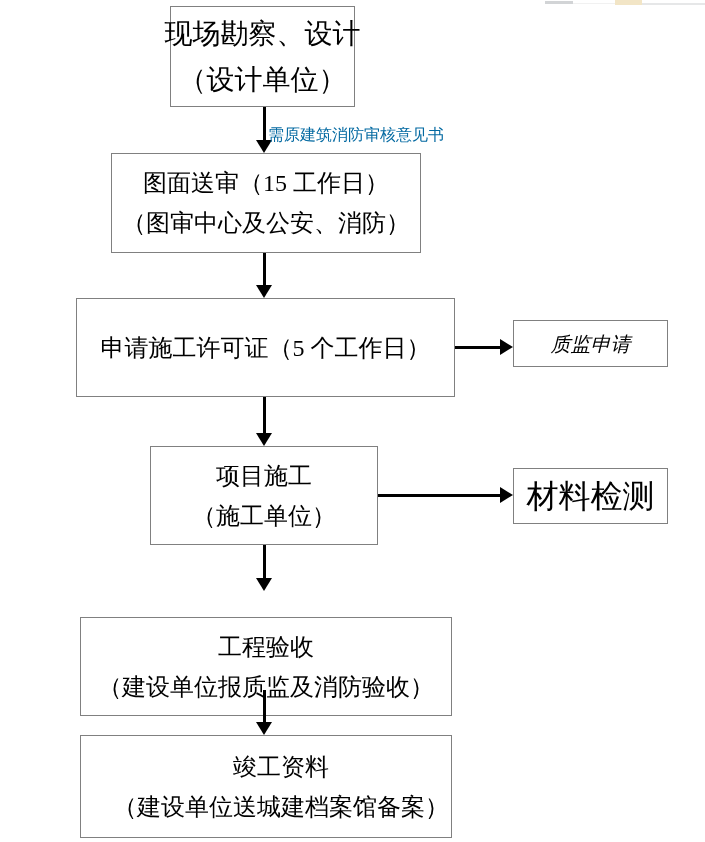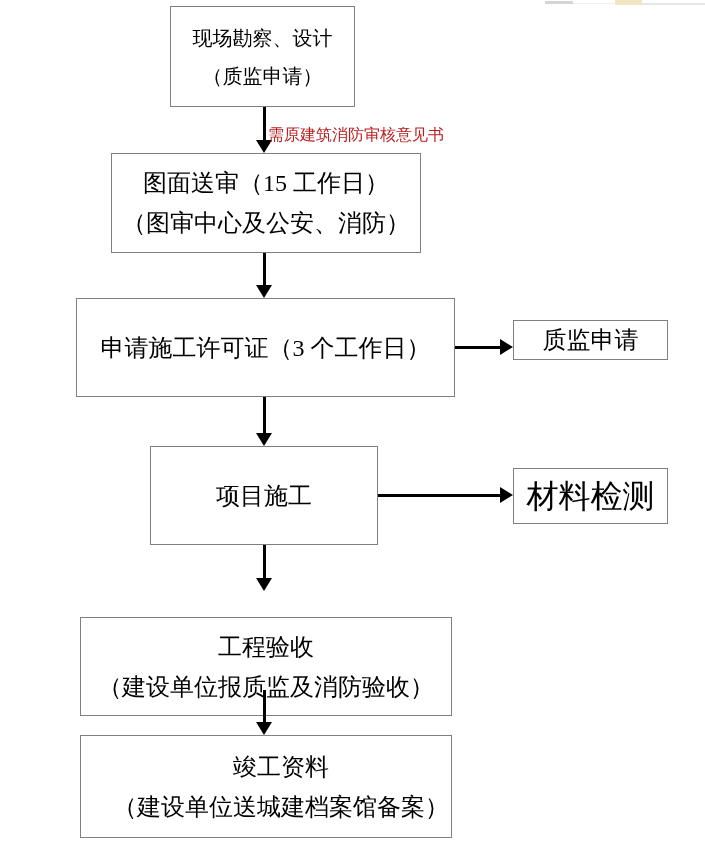--- a/index.html
+++ b/index.html
@@ -77,34 +77,34 @@
     display: block;
     white-space: nowrap;
   }
   .node .line + .line {
     margin-top: 16px;
   }
   .node.single .line {
     margin-top: 0;
   }
 
-  .n1 { left: 170px; top: 6px;   width: 185px; height: 101px; font-size: 20px; }
+  .n1 { left: 170px; top: 6px;   width: 185px; height: 101px; font-size: 28px; }
   .n1 .line + .line { margin-top: 18px; }
 
   .n2 { left: 111px; top: 153px; width: 310px; height: 100px; font-size: 24px; }
 
   .n3 { left: 76px;  top: 298px; width: 379px; height: 99px;  font-size: 24px; }
 
   .n4 { left: 150px; top: 446px; width: 228px; height: 99px;  font-size: 24px; }
 
   .n5 { left: 80px;  top: 617px; width: 372px; height: 99px;  font-size: 24px; }
 
   .n6 { left: 80px;  top: 735px; width: 372px; height: 103px; font-size: 24px; padding-left: 30px; }
 
-  .nr1 { left: 513px; top: 320px; width: 155px; height: 40px; font-size: 24px; }
+  .nr1 { left: 513px; top: 320px; width: 155px; height: 47px; font-size: 20px; font-style: italic; }
   .nr2 { left: 513px; top: 468px; width: 155px; height: 56px; font-size: 32px; }
 
   
   .v-line {
     position: absolute;
     width: 3px;
     background: #000000;
   }
   .h-line {
     position: absolute;
@@ -149,70 +149,71 @@
   
   .c7-line  { left: 378px; top: 494px; width: 124px; }
   .c7-arrow { left: 500px; top: 487px; }
 
   
   .edge-label {
     position: absolute;
     left: 268px;
     top: 127px;
     font-size: 16px;
-    color: #b91c1c;
+    color: #0369a1;
     white-space: nowrap;
     line-height: 1;
   }
 </style>
 </head>
 <body>
 
 <div id="canvas">
 
   <div class="chrome-strip">
     <div class="chrome-sliver gray"></div>
     <div class="chrome-sliver rail2"></div>
     <div class="chrome-sliver tan"></div>
     <div class="chrome-sliver rail"></div>
   </div>
 
   <div class="node n1">
     <span class="line">现场勘察、设计</span>
-    <span class="line">（质监申请）</span>
+    <span class="line">（设计单位）</span>
   </div>
 
   <div class="v-line c1-line"></div>
   <div class="arrow-down c1-arrow"></div>
   <div class="edge-label">需原建筑消防审核意见书</div>
 
   <div class="node n2">
     <span class="line">图面送审（15 工作日）</span>
     <span class="line">（图审中心及公安、消防）</span>
   </div>
 
   <div class="v-line c2-line"></div>
   <div class="arrow-down c2-arrow"></div>
 
   <div class="node n3">
-    <span class="line">申请施工许可证（3 个工作日）</span>
+    <span class="line">申请施工许可证（5 个工作日）</span>
   </div>
 
   <div class="h-line c6-line"></div>
   <div class="arrow-right c6-arrow"></div>
 
   <div class="node nr1 single">
     <span class="line">质监申请</span>
   </div>
 
   <div class="v-line c3-line"></div>
   <div class="arrow-down c3-arrow"></div>
 
   <div class="node n4">
     <span class="line">项目施工</span>
+    <span class="line">（施工单位）</span>
   </div>
 
   <div class="h-line c7-line"></div>
   <div class="arrow-right c7-arrow"></div>
 
   <div class="node nr2 single">
     <span class="line">材料检测</span>
   </div>
 
   <div class="v-line c4-line"></div>

